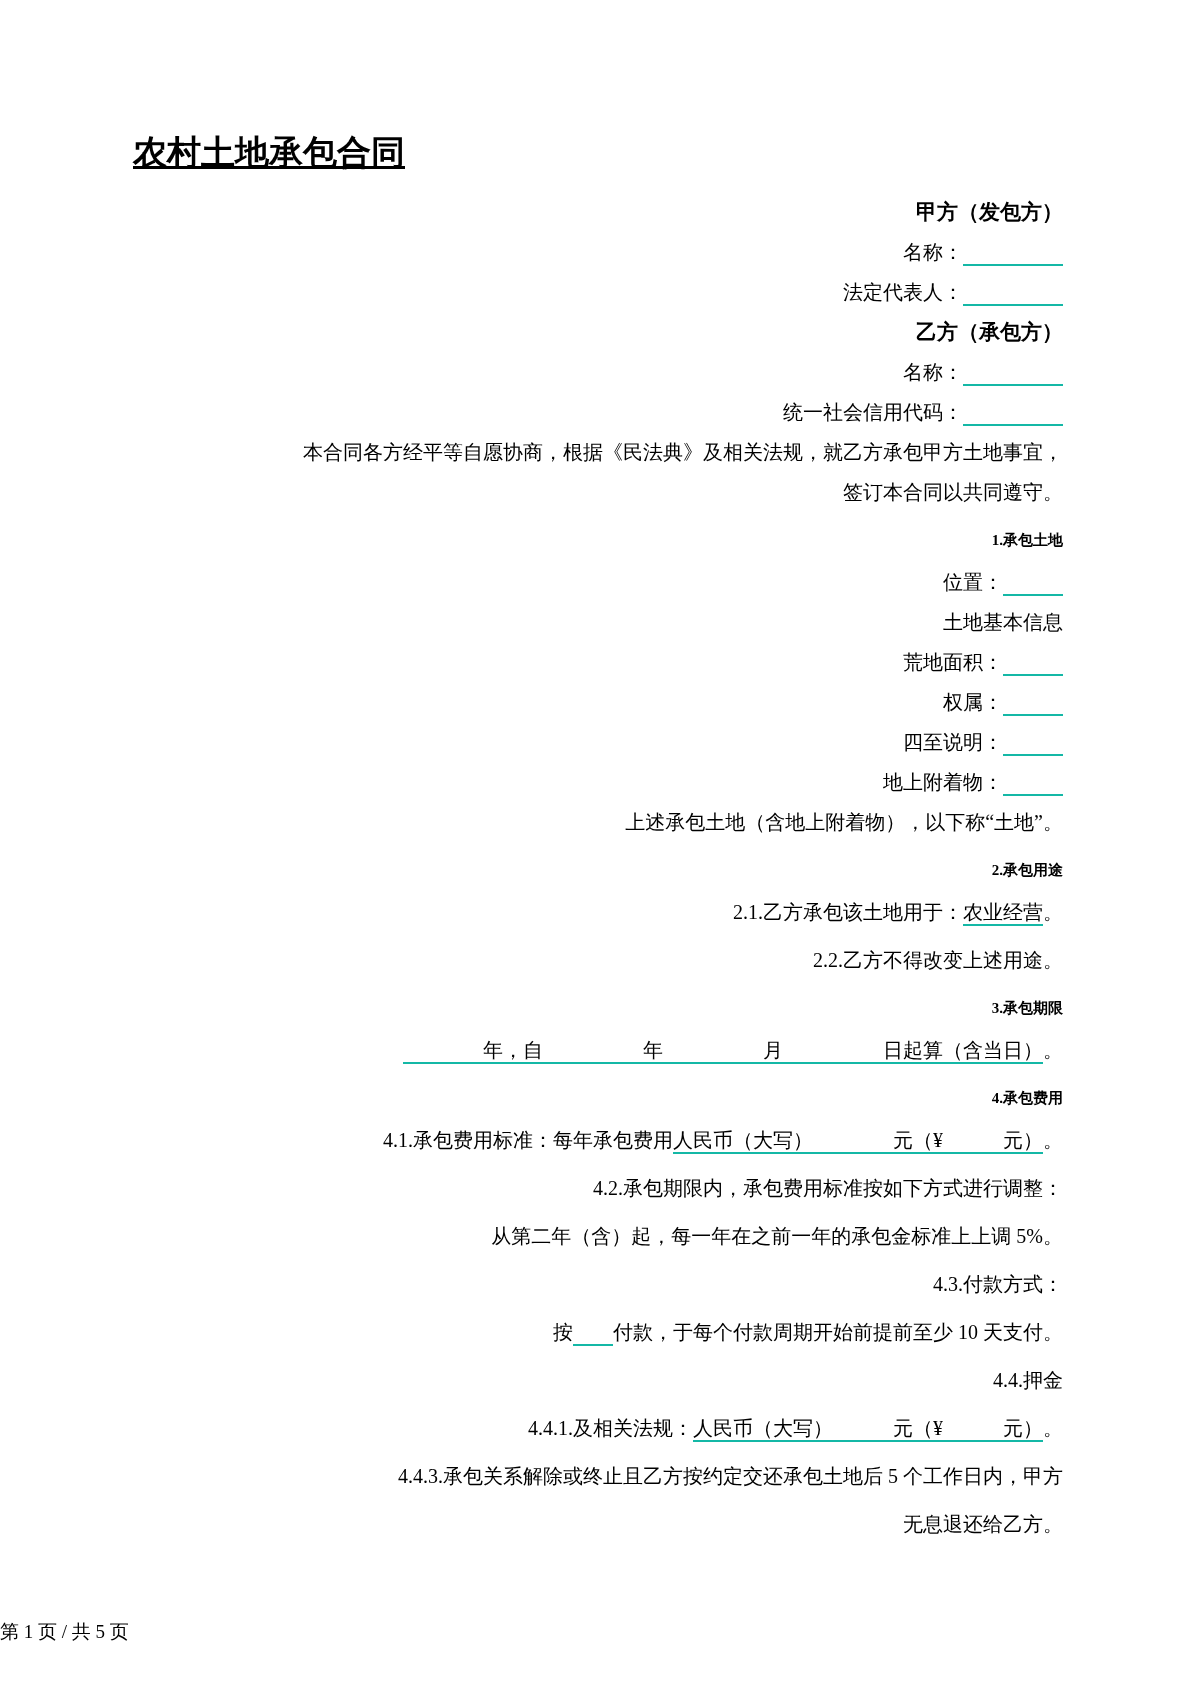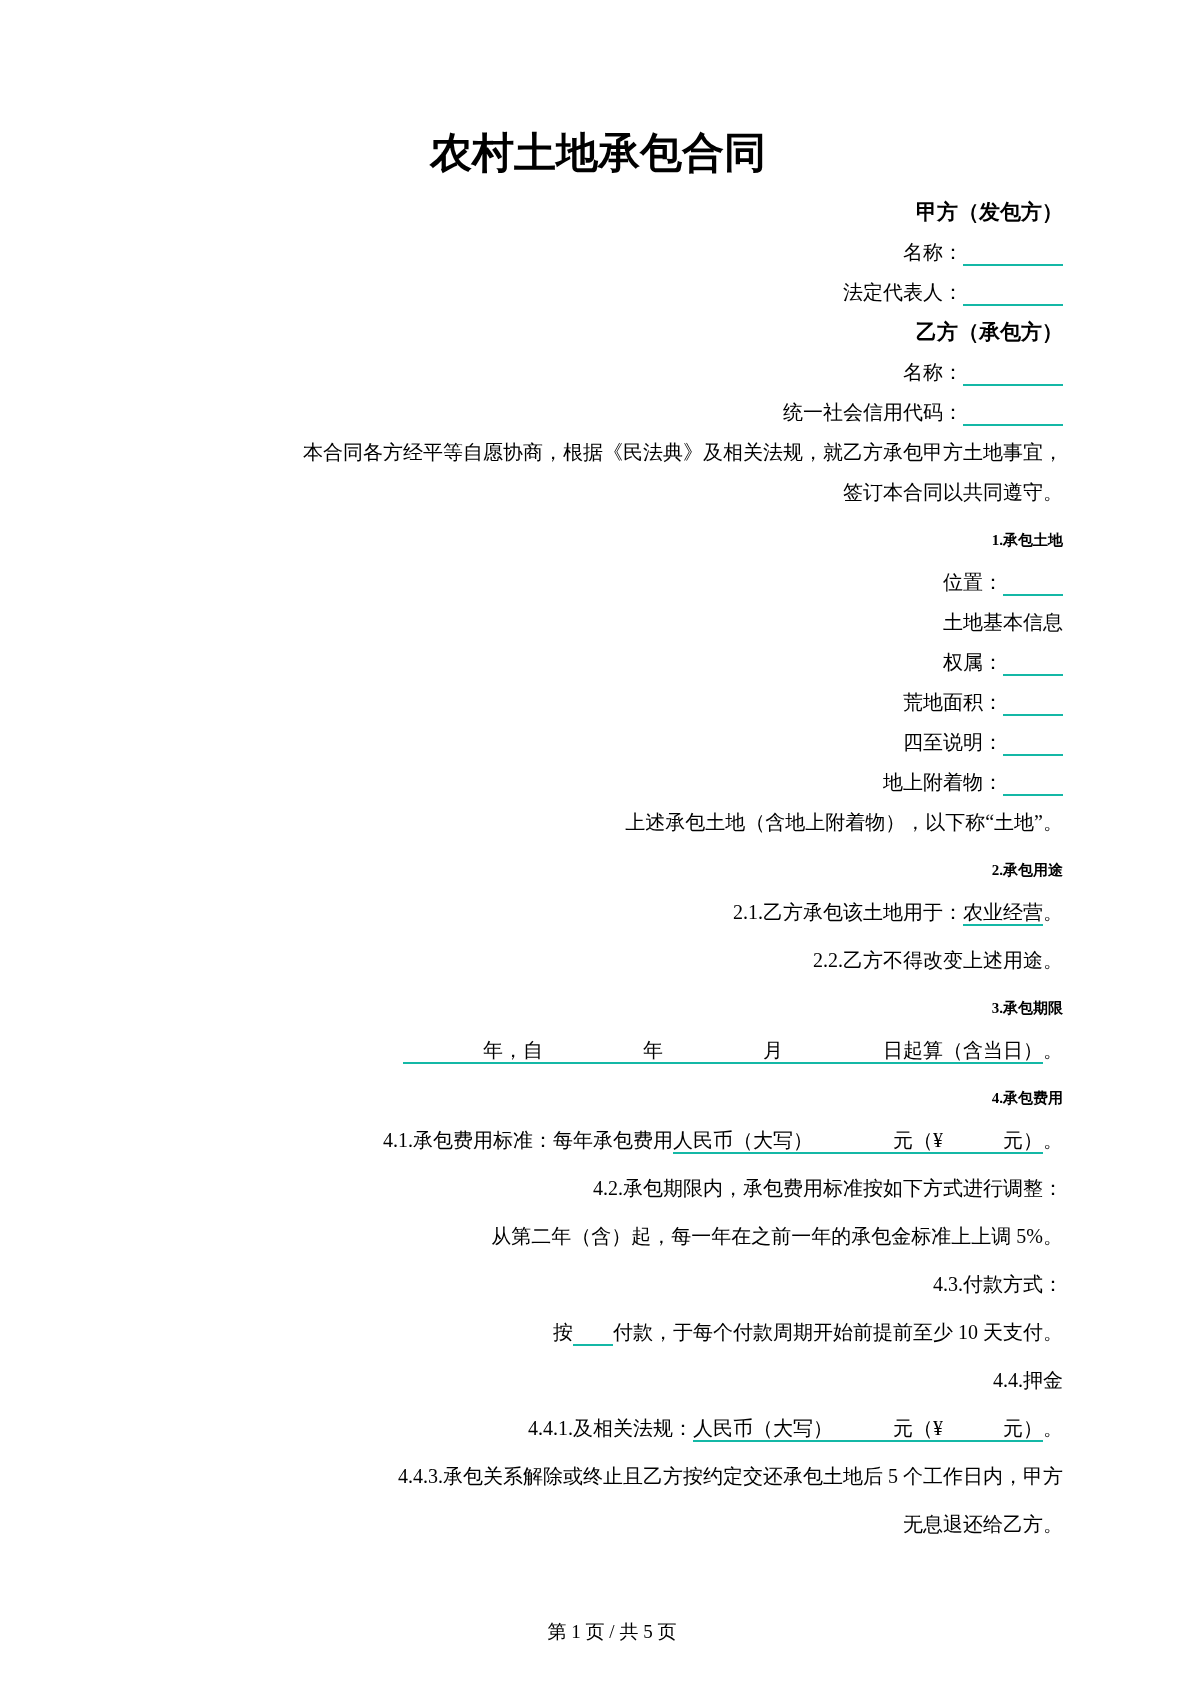--- a/index.html
+++ b/index.html
@@ -10,44 +10,42 @@
     margin: 0 auto;
     background: #ffffff;
     box-sizing: border-box;
     padding: 130px 127px 0 133px;
     font-family: "Liberation Serif", "DejaVu Serif", serif;
     color: #000000;
     overflow: hidden;
   }
   h1.title {
     margin: 0 0 16px 0;
-    font-size: 42px;
+    font-size: 34px;
     line-height: 46px;
     font-weight: bold;
-    text-align: center;
+    text-decoration: underline;
   }
   p { margin: 0; font-size: 20px; line-height: 40px; text-align: right; }
   p.ph { font-weight: bold; font-size: 21px; }
   p.sec { font-weight: bold; font-size: 15px; margin: 8px 0 2px 0; }
   p.sp { margin-bottom: 8px; }
   .num  { display: inline-block; }
   .n1 { width: 67px; }
   .n2 { width: 132px; }
   .u {
     border-bottom: 2px solid #14b8a6;
     white-space: pre;
     padding-bottom: 1px;
   }
   .footer {
     position: absolute;
     left: 0; right: 0; bottom: 38px;
-    text-align: center;
     font-size: 19px;
     color: #000;
-    padding-left: 34px;
   }
 </style>
 </head>
 <body>
 
 <div class="page">
 
   <h1 class="title">农村土地承包合同</h1>
 
   <p class="ph">甲方（发包方）</p>
@@ -57,22 +55,22 @@
   <p class="ph">乙方（承包方）</p>
   <p><span>名称：</span><span class="u">　　　　　</span></p>
   <p><span>统一社会信用代码：</span><span class="u">　　　　　</span></p>
 
   <p>本合同各方经平等自愿协商，根据《民法典》及相关法规，就乙方承包甲方土地事宜，</p>
   <p>签订本合同以共同遵守。</p>
 
   <p class="sec"><span class="num n1">1.</span><span>承包土地</span></p>
   <p><span>位置：</span><span class="u">　　　</span></p>
   <p>土地基本信息</p>
+  <p><span>荒地面积：</span><span class="u">　　　</span></p>
   <p><span>权属：</span><span class="u">　　　</span></p>
-  <p><span>荒地面积：</span><span class="u">　　　</span></p>
   <p><span>四至说明：</span><span class="u">　　　</span></p>
   <p><span>地上附着物：</span><span class="u">　　　</span></p>
   <p>上述承包土地（含地上附着物），以下称“土地”。</p>
 
   <p class="sec"><span class="num n1">2.</span><span>承包用途</span></p>
   <p class="sp"><span class="num n1">2.1.</span><span>乙方承包该土地用于：</span><span class="u">农业经营</span><span>。</span></p>
   <p class="sp"><span class="num n1">2.2.</span><span>乙方不得改变上述用途。</span></p>
 
   <p class="sec"><span class="num n1">3.</span><span>承包期限</span></p>
   <p class="sp"><span class="u">　　　　年，自　　　　　年　　　　　月　　　　　日起算（含当日）</span><span>。</span></p>

